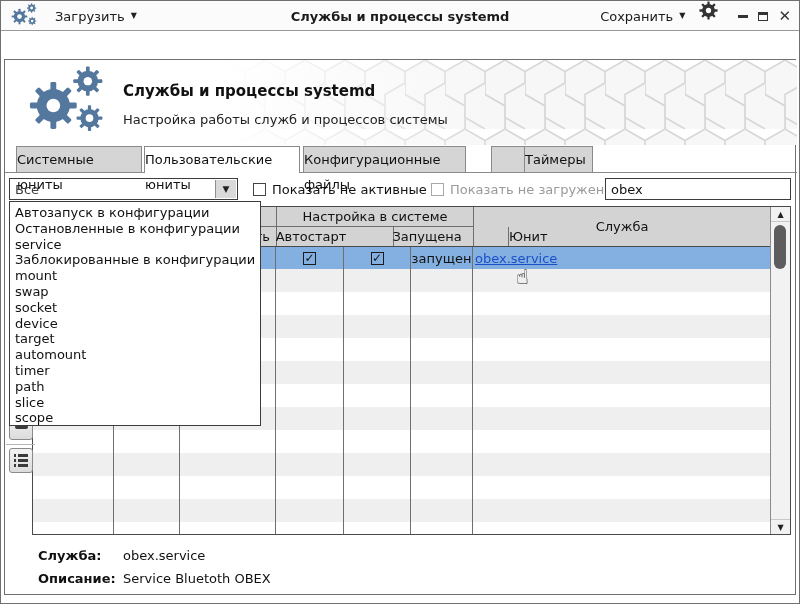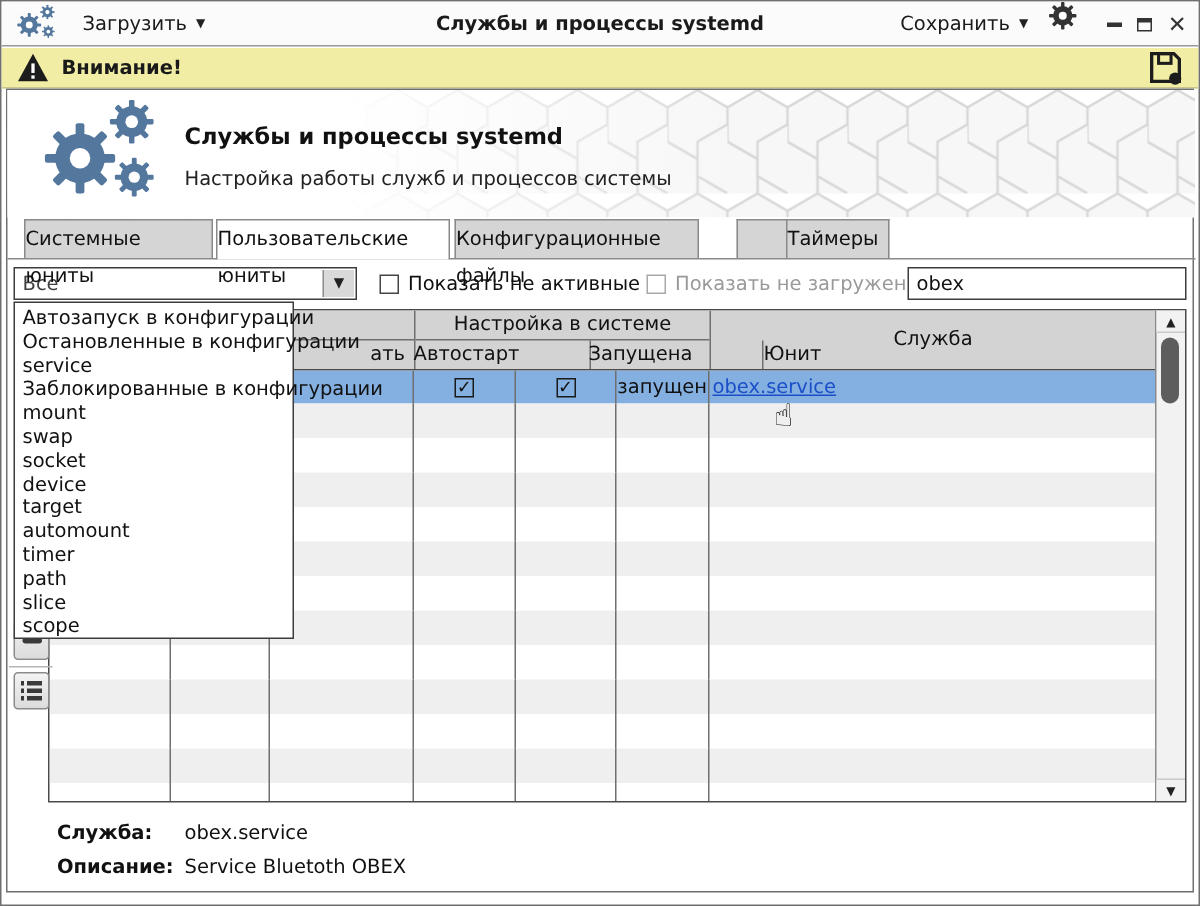--- a/index.html
+++ b/index.html
@@ -78,21 +78,21 @@
   .hand-cursor { position:absolute; left:483px; top:58px; font-size:21px; color:#111; z-index:5; }
 
   
   .sbar { width:20px; border-left:1px solid #8a8a8a; background:#f2f2f2; position:relative; }
   .sbar-btn { position:absolute; left:0; width:19px; height:15px; display:flex; align-items:center; justify-content:center; font-size:8px; color:#222; background:#f2f2f2; }
   .sbar-up { top:0; border-bottom:1px solid #c9c9c9; }
   .sbar-dn { bottom:0; border-top:1px solid #c9c9c9; }
   .sbar-thumb { position:absolute; left:3px; top:18px; width:12px; height:44px; background:#5d5d5d; border-radius:6px; }
 
   
-  .droplist { position:absolute; left:4px; top:141px; width:187px; height:225px; background:#ffffff; border:1px solid #3c3c3c; z-index:50; padding-top:3px; }
+  .droplist { position:absolute; left:4px; top:141px; width:252px; height:225px; background:#ffffff; border:1px solid #3c3c3c; z-index:50; padding-top:3px; }
   .drop-item { font-size:13px; color:#111; padding-left:5px; height:15.8px; line-height:15.8px; white-space:nowrap; }
 
   
   .toolbtn { position:absolute; left:4px; width:24px; background:linear-gradient(#f3f3f3,#dcdcdc); border:1px solid #8a8a8a; border-radius:3px; display:flex; align-items:center; justify-content:center; z-index:10; }
   .toolbtn.b1 { top:353px; height:27px; }
   .toolbtn.b2 { top:388px; height:25px; }
   .tool-sep { position:absolute; left:1px; top:384px; width:29px; height:1px; background:#b5b5b5; z-index:10; }
   .bar-icon { width:13px; height:4px; background:#3a3a3a; border-radius:2px; }
   .list-icon { display:flex; flex-direction:column; gap:2.5px; }
   .list-icon .li-row { display:flex; align-items:center; gap:2px; }
@@ -163,34 +163,20 @@
           </g>
       </svg>
       <div class="winctl">
         <div class="ic-min"></div>
         <div class="ic-max"></div>
         <div class="ic-close">✕</div>
       </div>
     </div>
   </div>
 
-  <div class="warnbar">
-    <svg width="22" height="20" viewBox="0 0 24 22">
-      <path d="M12 1 L23 21 L1 21 Z" fill="#1c1c1c"></path>
-      <rect x="10.8" y="8" width="2.4" height="7" fill="#fff"></rect>
-      <rect x="10.8" y="16.8" width="2.4" height="2.4" fill="#fff"></rect>
-    </svg>
-    <span class="warn-text">Внимание!</span>
-    <div class="warn-spacer"></div>
-    <svg width="24" height="24" viewBox="0 0 26 26">
-      <path d="M3 3 H19 L23 7 V23 H3 Z" fill="none" stroke="#1c1c1c" stroke-width="2.4"></path>
-      <rect x="8" y="3" width="9" height="7" fill="none" stroke="#1c1c1c" stroke-width="2.2"></rect>
-      <circle cx="20" cy="21" r="4.4" fill="#1c1c1c"></circle>
-    </svg>
-  </div>
 
   <div class="inner">
 
     <div class="banner">
       <svg class="hexwrap" width="792" height="85">
         <rect width="792" height="85" fill="url(#hexpat)"></rect>
       </svg>
       <div class="hexfade"></div>
       <svg class="banner-logo" width="88" height="74" viewBox="0 0 100 88">
         <g fill="#54779e">

